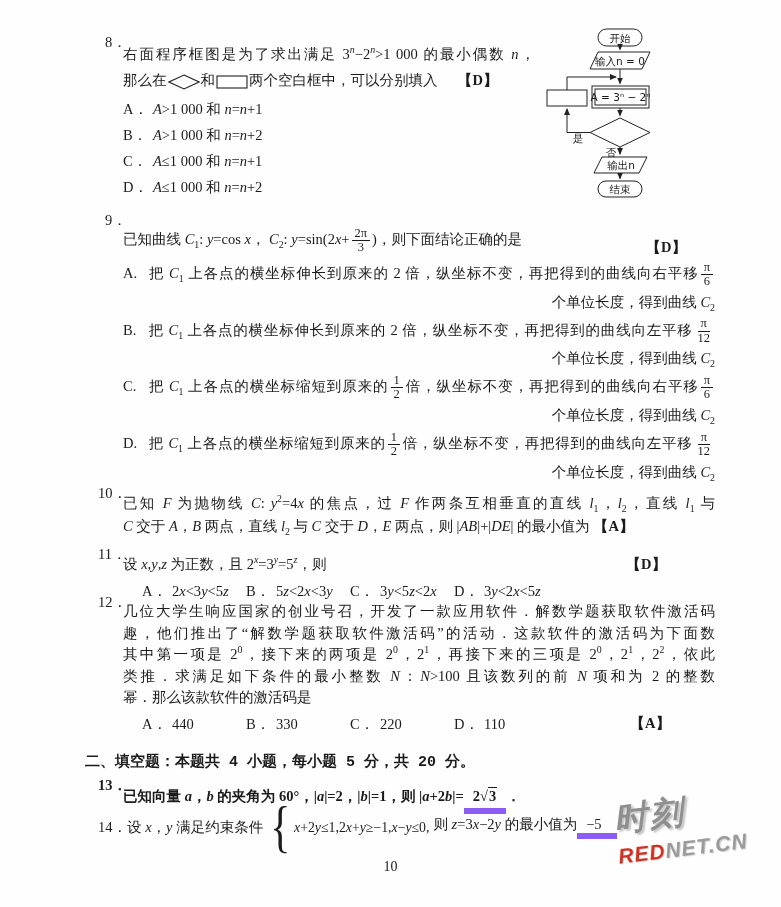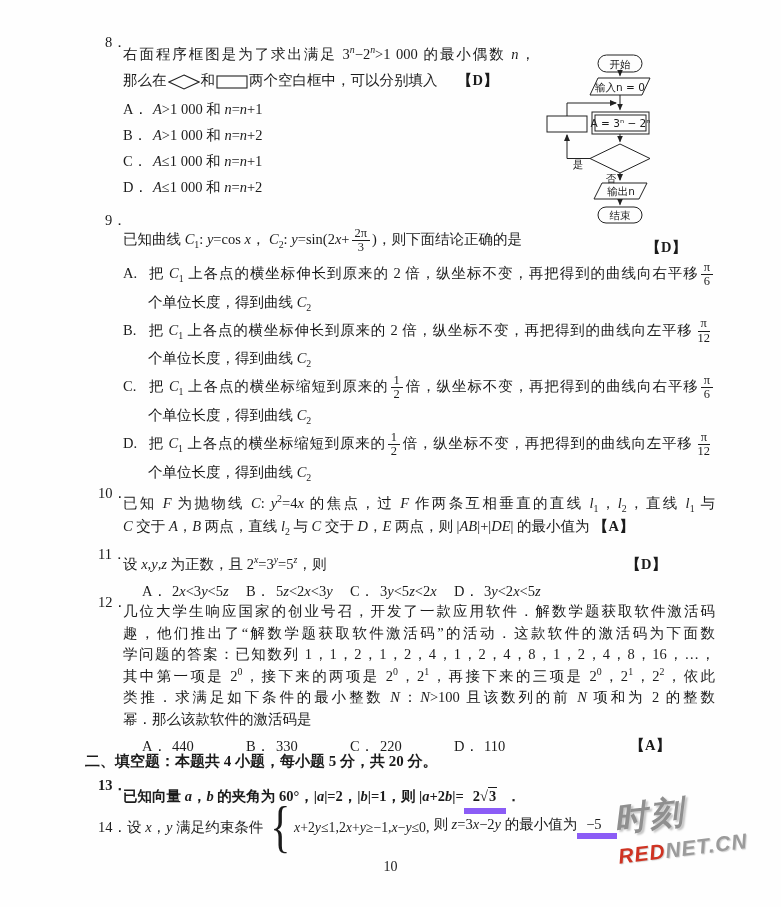--- a/index.html
+++ b/index.html
@@ -25,39 +25,39 @@
   .blank{display:inline-block;border-bottom:6px solid #8b5cf6;padding:0 9px;text-align:left;min-width:22px;}
   .ishape{vertical-align:middle;margin:0 1px;}
   
   .q8{top:33px;}
   .q8 .qbody{width:412px;}
   .q8 .line{line-height:26px;}
   .q8 .q8opts{margin-top:3px;}
   .optlab8{display:inline-block;min-width:30px;}
   .q8ans{margin-left:20px;}
   
-  .fc{position:absolute;left:536px;top:44px;width:200px;height:190px;}
+  .fc{position:absolute;left:536px;top:18px;width:200px;height:190px;}
   
   .q9{top:211px;}
   .q9 .stemline{line-height:40px;white-space:nowrap;}
   .q9opt .l1{line-height:29px;}
-  .q9opt .l2{line-height:27px;padding-left:25px;white-space:nowrap;}
+  .q9opt .l2{line-height:27px;padding-left:25px;white-space:nowrap;text-align:right;}
   .optlab9{display:inline-block;min-width:25px;}
   
   .q10{top:484px;}
   .q11{top:545px;}
   .q12{top:593px;}
   .q10 .line,.q11 .line{line-height:23px;}
   .q12 .line{line-height:21.6px;}
   .optrow{display:flex;padding-left:19px;margin-top:4px;line-height:22px;}
   .optcell{width:104px;white-space:nowrap;}
   .optcell:last-child{width:auto;}
   .optlab{display:inline-block;min-width:30px;}
   
-  .sec2{position:absolute;left:85px;top:752px;font-family:Liberation Serif, serif;
+  .sec2{position:absolute;left:85px;top:752px;font-family:Liberation Mono, monospace;
         font-weight:bold;font-size:15px;}
   
   .q13{top:776px;font-weight:bold;}
   .q13 .line{line-height:24px;}
   .q14{top:799px;}
   .q14row{display:flex;align-items:center;white-space:nowrap;}
   .sys{display:inline-flex;align-items:center;margin:0 4px;}
   .brace{font-size:56px;font-weight:400;line-height:1;transform:scaleX(0.75);transform-origin:center;}
   .syslines{display:flex;flex-direction:row;line-height:19px;font-size:13.8px;}
   
@@ -202,21 +202,20 @@
         <span class="optcell"><span class="optlab">D．</span><span>3<i>y</i>&lt;2<i>x</i>&lt;5<i>z</i></span></span>
       </div>
     </div>
   </section>
 
   <section class="q q12">
     <span class="qn">12．</span>
     <div class="qbody">
       <div class="line jline">几位大学生响应国家的创业号召，开发了一款应用软件．解数学题获取软件激活码</div>
       <div class="line jline">趣，他们推出了“解数学题获取软件激活码”的活动．这款软件的激活码为下面数</div>
-      <div class="line jline">学问题的答案：已知数列 1，1，2，1，2，4，1，2，4，8，1，2，4，8，16，…，</div>
       <div class="line jline">其中第一项是 2<sup>0</sup>，接下来的两项是 2<sup>0</sup>，2<sup>1</sup>，再接下来的三项是 2<sup>0</sup>，2<sup>1</sup>，2<sup>2</sup>，依此</div>
       <div class="line jline">类推．求满足如下条件的最小整数 <i>N</i>：<i>N</i>&gt;100 且该数列的前 <i>N</i> 项和为 2 的整数</div>
       <div class="line">
         <span>幂．那么该款软件的激活码是</span>
         <span class="answer ans-abs" style="right:44px;bottom:0;">【A】</span>
       </div>
       <div class="optrow">
         <span class="optcell"><span class="optlab">A．</span><span>440</span></span>
         <span class="optcell"><span class="optlab">B．</span><span>330</span></span>
         <span class="optcell"><span class="optlab">C．</span><span>220</span></span>

